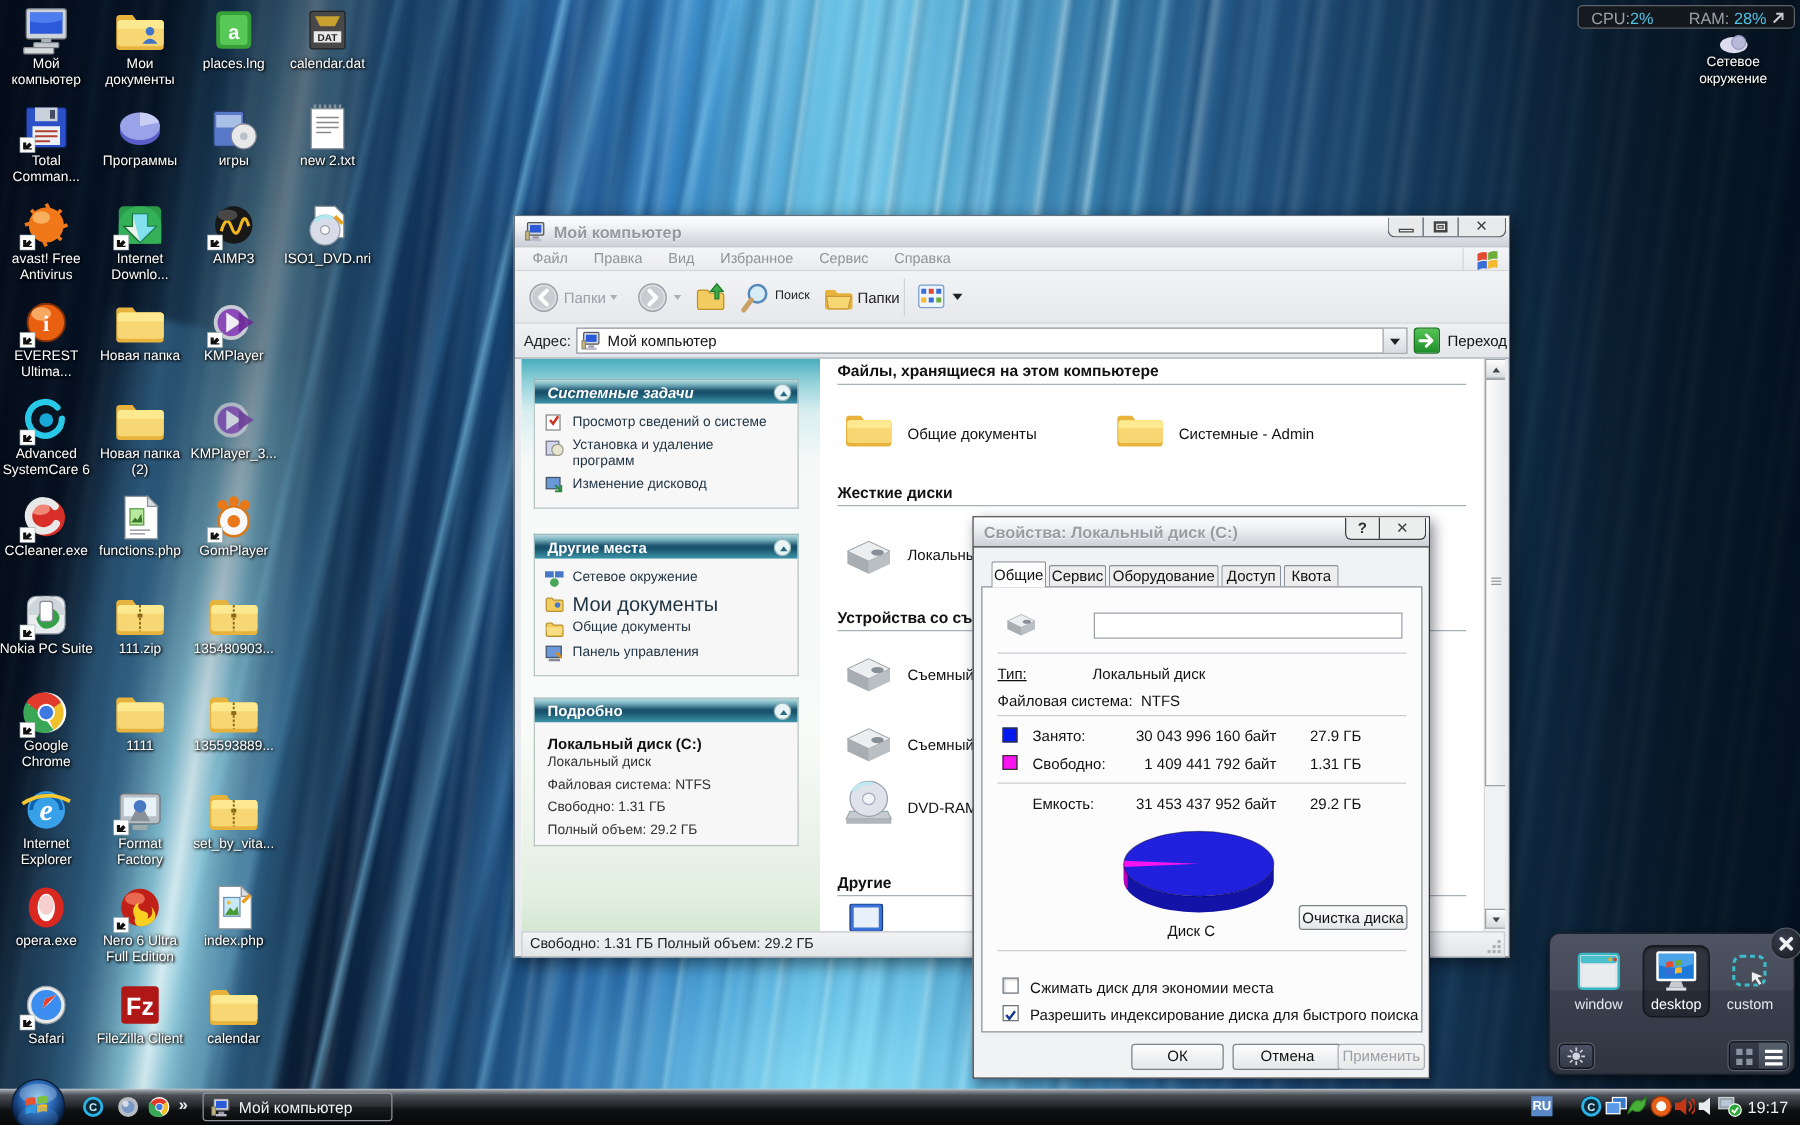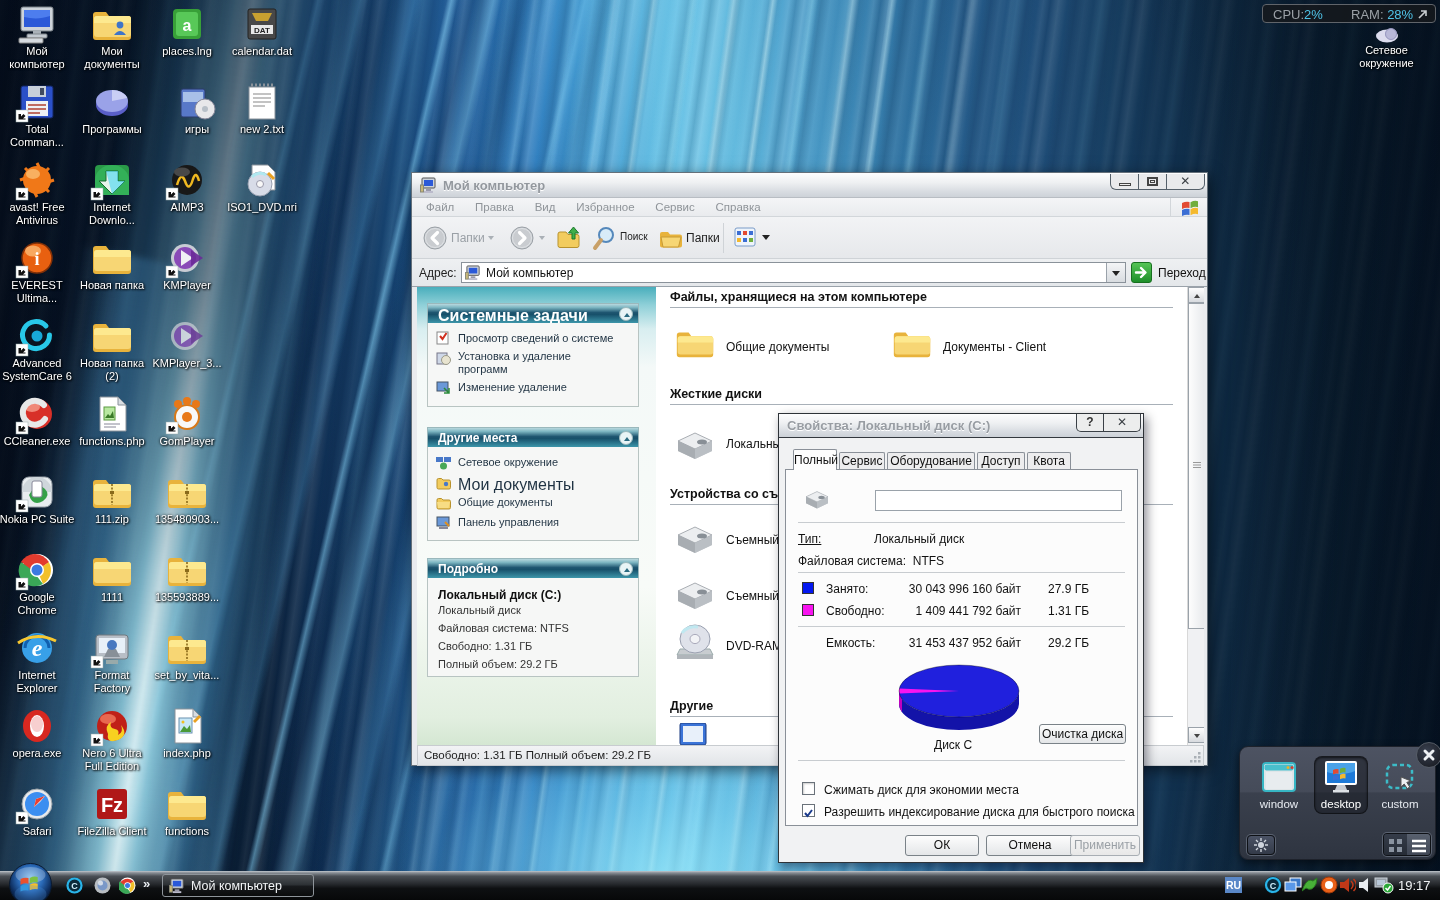--- a/index.html
+++ b/index.html
@@ -256,21 +256,21 @@
     <div class="dlabel">FileZilla Client</div>
   </div>
 <div class="dicon" style="left:145px;top:3px;">
     <svg width="44" height="42" viewBox="0 0 44 42">
       <rect x="8" y="6" width="28" height="30" rx="4" fill="#38a038"></rect>
       <rect x="11" y="9" width="22" height="24" rx="3" fill="#58c858"></rect>
       <text x="22" y="28" font-size="16" font-weight="bold" text-anchor="middle" fill="#fff" font-family="Liberation Sans">a</text>
     </svg>
     <div class="dlabel">places.lng</div>
   </div>
-<div class="dicon" style="left:155px;top:81px;">
+<div class="dicon" style="left:145px;top:81px;">
     <svg width="44" height="42" viewBox="0 0 44 42">
       <rect x="6" y="8" width="24" height="28" rx="2" fill="#5878c8" stroke="#2a3a6a"></rect>
       <rect x="8" y="11" width="20" height="10" fill="#a8c0e8"></rect>
       <circle cx="30" cy="28" r="10" fill="#e8e8ea" stroke="#889"></circle>
       <circle cx="30" cy="28" r="3" fill="#b8c0c8"></circle>
     </svg>
     <div class="dlabel">игры</div>
   </div>
 <div class="dicon" style="left:145px;top:159px;">
     <svg width="44" height="42" viewBox="0 0 44 42">
@@ -358,21 +358,21 @@
       <path d="M28 16 l6 -6 2 2 -6 6 z" fill="#e8a020"></path>
     </svg>
     <div class="dlabel">index.php</div>
   </div>
 <div class="dicon" style="left:145px;top:783px;">
     <svg width="44" height="42" viewBox="0 0 44 42">
       <path d="M3 12 q0 -3 3 -3 h10 l3 4 h19 q3 0 3 3 v18 q0 3 -3 3 H6 q-3 0 -3 -3 z" fill="#e8b33c"></path>
       <path d="M4 16 q0 -3 3 -3 h31 q3 0 3 3 v15 q0 3 -3 3 H7 q-3 0 -3 -3 z" fill="#f7d674"></path>
       <path d="M4 16 q0 -3 3 -3 h31 q3 0 3 3 v4 H4 z" fill="#fde98f"></path>
     </svg>
-    <div class="dlabel">functions</div>
+    <div class="dlabel">calendar</div>
   </div>
 <div class="dicon" style="left:220px;top:3px;">
     <svg width="44" height="42" viewBox="0 0 44 42">
       <rect x="8" y="6" width="28" height="30" rx="2" fill="#484848" stroke="#222"></rect>
       <path d="M12 10 h20 l-4 8 h-12 z" fill="#c8a030"></path>
       <rect x="11" y="22" width="22" height="9" fill="#e8e8e8"></rect>
       <text x="22" y="30" font-size="8" font-weight="bold" text-anchor="middle" fill="#222" font-family="Liberation Sans">DAT</text>
     </svg>
     <div class="dlabel">calendar.dat</div>
   </div>
@@ -503,41 +503,41 @@
   </div>
   <div class="abs" style="left:746px;top:7px;font-size:12px;color:#111;">Переход</div>
  </div>
 
  <div class="abs" style="left:5px;top:114px;width:787px;height:458px;background:#fff;overflow:hidden;">
 
    <div class="abs" style="left:0;top:0;width:239px;height:458px;background:linear-gradient(180deg,#49aebc 0%,#8fd0d8 18px,#d8eef0 42px,#f4f9f8 80px,#f8fbf8 300px,#e2efe0 430px,#d4e7d2 458px);">
 
    <div class="abs" style="left:10px;top:16px;width:212px;">
      <div style="height:20px;background:linear-gradient(180deg,#b8d8de 0%,#7db6c2 18%,#1e5570 45%,#17506a 55%,#3d96aa 100%);border:1px solid #9ab8bc;border-bottom:none;border-radius:0;position:relative;">
-       <div class="abs" style="left:10px;top:3px;font-size:16px;font-weight:bold;color:#fff;">Системные задачи</div>
+       <div class="abs" style="left:10px;top:3px;font-size:12px;font-weight:bold;color:#fff;font-style:italic;">Системные задачи</div>
        <div class="abs" style="right:5px;top:3px;width:14px;height:14px;border-radius:50%;background:#e8f4f6;border:1px solid #9ab8bc;">
               <div class="abs" style="left:3.5px;top:4.5px;width:0;height:0;border-left:3.5px solid transparent;border-right:3.5px solid transparent;border-bottom:4.5px solid #2a6a80;"></div>
             </div>
      </div>
      <div style="height:84px;background:#f6f7f6;border:1px solid #b8c4c2;border-top:none;position:relative;font-size:11px;color:#20303c;">
   <svg class="abs" style="left:8px;top:7px" width="15" height="15">
               <rect x="1" y="2" width="11" height="12" fill="#fff" stroke="#888"></rect>
               <path d="M4 6 l2.5 3 4 -6" stroke="#d03020" stroke-width="2" fill="none"></path>
             </svg>
   <div style="position:absolute;left:30px;font-size:11px;color:#1f3242;top:9px;">Просмотр сведений о системе</div>
   <svg class="abs" style="left:8px;top:27px" width="15" height="15">
               <rect x="1" y="3" width="10" height="11" fill="#cfd8e8" stroke="#778"></rect>
               <circle cx="10" cy="10" r="4.5" fill="#e8e4d0" stroke="#998"></circle>
             </svg>
   <div style="position:absolute;left:30px;font-size:11px;color:#1f3242;top:27px;width:155px;line-height:13px;">Установка и удаление программ</div>
   <svg class="abs" style="left:8px;top:57px" width="15" height="15">
               <rect x="1" y="2" width="11" height="9" fill="#6a98d8" stroke="#456"></rect>
               <path d="M8 8 l5 5 M13 8 v5 h-5" stroke="#2a8a3a" stroke-width="1.5" fill="none"></path>
             </svg>
-  <div style="position:absolute;left:30px;font-size:11px;color:#1f3242;top:58px;">Изменение удаление</div>
+  <div style="position:absolute;left:30px;font-size:11px;color:#1f3242;top:58px;">Изменение дисковод</div>
           </div>
    </div>
    <div class="abs" style="left:10px;top:140px;width:212px;">
      <div style="height:20px;background:linear-gradient(180deg,#b8d8de 0%,#7db6c2 18%,#1e5570 45%,#17506a 55%,#3d96aa 100%);border:1px solid #9ab8bc;border-bottom:none;border-radius:0;position:relative;">
        <div class="abs" style="left:10px;top:3px;font-size:12px;font-weight:bold;color:#fff;">Другие места</div>
        <div class="abs" style="right:5px;top:3px;width:14px;height:14px;border-radius:50%;background:#e8f4f6;border:1px solid #9ab8bc;">
               <div class="abs" style="left:3.5px;top:4.5px;width:0;height:0;border-left:3.5px solid transparent;border-right:3.5px solid transparent;border-bottom:4.5px solid #2a6a80;"></div>
             </div>
      </div>
      <div style="height:94px;background:#f6f7f6;border:1px solid #b8c4c2;border-top:none;position:relative;font-size:11px;color:#20303c;">
@@ -589,21 +589,21 @@
     <path d="M2 9 q0 -3 3 -3 h10 l3 4 h21 q3 0 3 3 v17 q0 3 -3 3 H5 q-3 0 -3 -3 z" fill="#e8b33c"></path>
     <path d="M3 13 q0 -3 3 -3 h33 q3 0 3 3 v14 q0 3 -3 3 H6 q-3 0 -3 -3 z" fill="#f7d674"></path>
     <path d="M3 13 q0 -3 3 -3 h33 q3 0 3 3 v4 H3 z" fill="#fde98f"></path>
         </svg>
      <div class="abs" style="left:70px;top:53px;font-size:12px;color:#111;">Общие документы</div>
      <svg class="abs" style="left:236px;top:40px" width="40" height="33" viewBox="0 0 44 36">
     <path d="M2 9 q0 -3 3 -3 h10 l3 4 h21 q3 0 3 3 v17 q0 3 -3 3 H5 q-3 0 -3 -3 z" fill="#e8b33c"></path>
     <path d="M3 13 q0 -3 3 -3 h33 q3 0 3 3 v14 q0 3 -3 3 H6 q-3 0 -3 -3 z" fill="#f7d674"></path>
     <path d="M3 13 q0 -3 3 -3 h33 q3 0 3 3 v4 H3 z" fill="#fde98f"></path>
         </svg>
-     <div class="abs" style="left:287px;top:53px;font-size:12px;color:#111;">Документы - Client</div>
+     <div class="abs" style="left:287px;top:53px;font-size:12px;color:#111;">Системные - Admin</div>
      <div class="abs" style="left:14px;top:100px;font-size:12.5px;font-weight:bold;color:#111;">Жесткие диски</div>
      <div class="abs" style="left:14px;top:117px;width:503px;height:1px;background:#a8b0b8;"></div>
      <svg class="abs" style="left:16px;top:142px" width="46" height="34" viewBox="0 0 46 34">
     <path d="M6 12 L23 4 L40 12 L40 22 L23 30 L6 22 Z" fill="#c8ccd0"></path>
     <path d="M6 12 L23 4 L40 12 L23 20 Z" fill="#eceef0" stroke="#9aa0a6" stroke-width="0.8"></path>
     <path d="M6 12 L23 20 L23 30 L6 22 Z" fill="#a8adb2"></path>
     <path d="M40 12 L23 20 L23 30 L40 22 Z" fill="#babfc4"></path>
     <ellipse cx="30" cy="13" rx="5" ry="2.5" fill="#888f96"></ellipse>
         </svg>
      <div class="abs" style="left:70px;top:150px;font-size:12px;color:#111;">Локальный диск (C:)</div>
@@ -673,21 +673,21 @@
 background:#f1f2f3;border:1px solid #2e3338;box-shadow:3px 4px 10px rgba(0,0,20,0.45);">
 
  <div class="abs" style="left:0;top:0;width:100%;height:24px;background:linear-gradient(180deg,#fdfdfe 0%,#eef0f2 40%,#d9dde2 75%,#ccd1d7 100%);border-bottom:1px solid #33383e;">
   <div class="abs" style="left:8px;top:4px;font-size:13px;font-weight:bold;color:#989da3;text-shadow:0 1px 0 #fff;">Свойства: Локальный диск (C:)</div>
   <div class="abs" style="left:297px;top:0px;width:65px;height:18px;background:#eceded;border:1px solid #3a4046;border-top:none;border-radius:0 0 5px 5px;display:flex;">
     <div style="flex:1;border-right:1px solid #3a4046;text-align:center;font-size:12px;font-weight:bold;color:#333;line-height:17px;">?</div>
     <div style="flex:1.4;text-align:center;font-size:12px;color:#3a3f44;line-height:17px;">✕</div>
   </div>
  </div>
 
- <div class="abs" style="left:14px;top:35px;width:44px;height:21px;background:#fdfdfd;border:1px solid #8a9098;border-bottom:none;border-radius:2px 2px 0 0;z-index:3;text-align:center;font-size:12px;color:#111;line-height:20px;">Полный</div>
+ <div class="abs" style="left:14px;top:35px;width:44px;height:21px;background:#fdfdfd;border:1px solid #8a9098;border-bottom:none;border-radius:2px 2px 0 0;z-index:3;text-align:center;font-size:12px;color:#111;line-height:20px;">Общие</div>
  <div class="abs" style="left:60px;top:38px;width:46px;height:18px;background:#ededee;border:1px solid #8a9098;border-bottom:none;border-radius:2px 2px 0 0;text-align:center;font-size:12px;color:#111;line-height:17px;">Сервис</div>
  <div class="abs" style="left:108px;top:38px;width:88px;height:18px;background:#ededee;border:1px solid #8a9098;border-bottom:none;border-radius:2px 2px 0 0;text-align:center;font-size:12px;color:#111;line-height:17px;">Оборудование</div>
  <div class="abs" style="left:198px;top:38px;width:48px;height:18px;background:#ededee;border:1px solid #8a9098;border-bottom:none;border-radius:2px 2px 0 0;text-align:center;font-size:12px;color:#111;line-height:17px;">Доступ</div>
  <div class="abs" style="left:248px;top:38px;width:44px;height:18px;background:#ededee;border:1px solid #8a9098;border-bottom:none;border-radius:2px 2px 0 0;text-align:center;font-size:12px;color:#111;line-height:17px;">Квота</div>
 
  <div class="abs" style="left:6px;top:55px;width:353px;height:357px;background:#fcfcfc;border:1px solid #8a9098;">
    <svg class="abs" style="left:16px;top:19px" width="30" height="22" viewBox="0 0 46 34">
     <path d="M6 12 L23 4 L40 12 L40 22 L23 30 L6 22 Z" fill="#c8ccd0"></path>
     <path d="M6 12 L23 4 L40 12 L23 20 Z" fill="#eceef0" stroke="#9aa0a6" stroke-width="0.8"></path>
     <path d="M6 12 L23 20 L23 30 L6 22 Z" fill="#a8adb2"></path>

